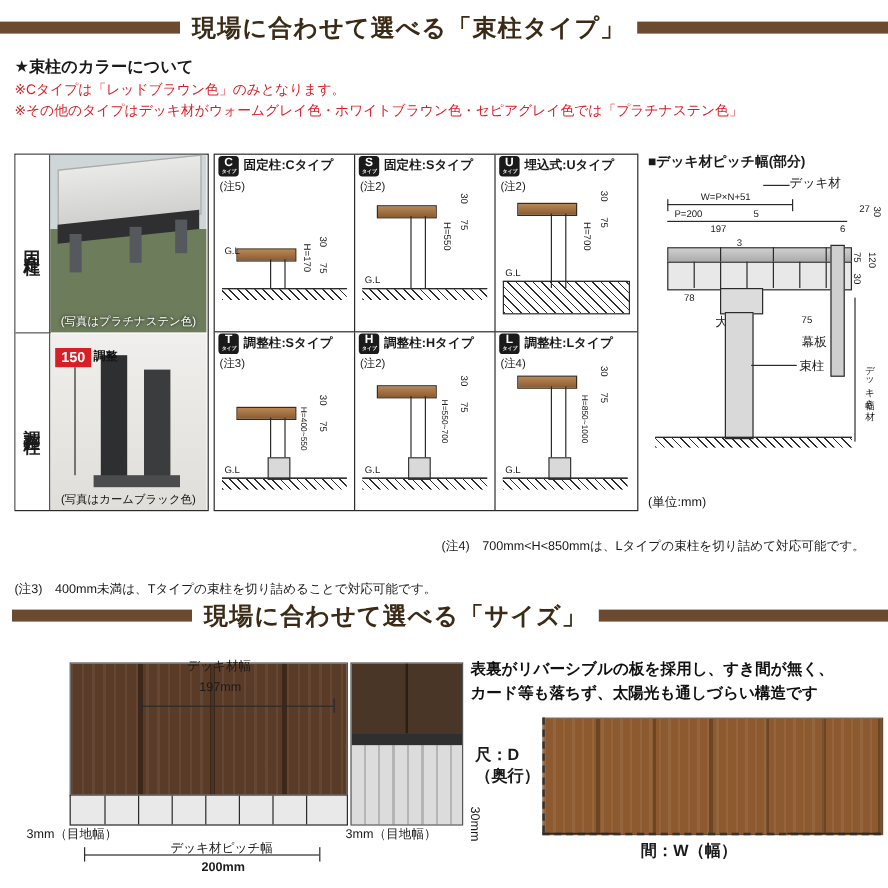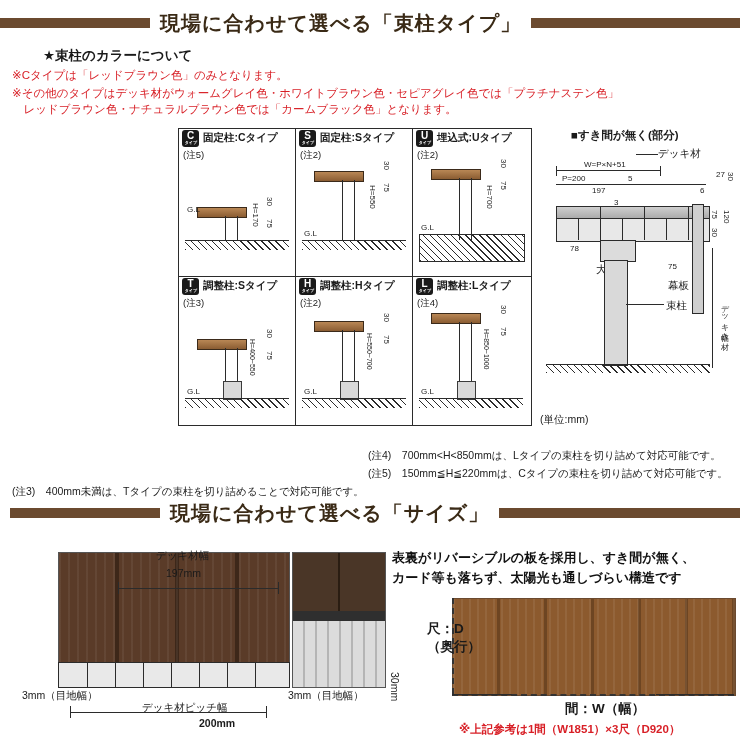--- a/index.html
+++ b/index.html
@@ -19,21 +19,21 @@
   }
   .banner .bar{width:150px;height:10px;background:#6b4a2f;}
   .banner .bar.right{flex:1;}
   .banner .ttl{
     font-size:20px;font-weight:bold;color:#3a2a16;
     padding:0 10px;white-space:nowrap;letter-spacing:1px;
   }
 
   
   .t{position:absolute;white-space:pre;line-height:1.35;}
-  .b{font-weight:bold;margin-left:31px;}
+  .b{font-weight:bold;}
   .red{color:#d81f26;}
   .sz10{font-size:10.5px;}
   .sz11{font-size:11.5px;}
   .sz13{font-size:13.5px;}
 
   
   .photopanel{position:absolute;border:1px solid #2b2b2b;background:#fff;}
   .vlabel{
     position:absolute;left:0;top:0;width:28px;height:100%;
     border-right:1px solid #2b2b2b;background:#fff;
@@ -90,22 +90,44 @@
 
   <div class="banner" style="top:6px;">
     <div class="bar"></div>
     <div class="ttl">現場に合わせて選べる「束柱タイプ」</div>
     <div class="bar right"></div>
   </div>
 
   <div class="t b sz13" style="left:12px;top:47px;">★束柱のカラーについて</div>
   <div class="t red sz11" style="left:12px;top:68px;">※Cタイプは「レッドブラウン色」のみとなります。</div>
   <div class="t red sz11" style="left:12px;top:86px;">※その他のタイプはデッキ材がウォームグレイ色・ホワイトブラウン色・セピアグレイ色では「プラチナステン色」</div>
-  <div class="t red sz11" style="left:12px;top:102px;">　レッドブラウン色・ナチュラルブラウン色では「カームブラック色」となります。</div>
-
+
+  <div class="photopanel" style="left:12px;top:128px;width:160px;height:296px;">
+
+    <div class="vlabel" style="height:148px;border-bottom:1px solid #2b2b2b;">固定柱</div>
+    <div class="photo" style="left:29px;top:0;width:130px;height:148px;background:linear-gradient(#cfd6d8 0 42%,#6d7d5c 42% 100%);">
+      <div style="position:absolute;left:6px;top:6px;width:118px;height:48px;background:linear-gradient(180deg,#e9e9e7,#cfcfcd);transform:skewY(-6deg);border:1px solid #aaa;"></div>
+      <div style="position:absolute;left:6px;top:52px;width:118px;height:16px;background:#2f2f31;transform:skewY(-6deg);"></div>
+      <div style="position:absolute;left:16px;top:66px;width:10px;height:32px;background:#55585c;"></div>
+      <div style="position:absolute;left:66px;top:60px;width:10px;height:30px;background:#55585c;"></div>
+      <div style="position:absolute;left:104px;top:54px;width:10px;height:28px;background:#55585c;"></div>
+      <div class="cap" style="left:0;bottom:2px;color:#fff;text-shadow:0 0 3px #000;">(写真はプラチナステン色)</div>
+    </div>
+
+    <div class="vlabel" style="top:149px;height:147px;border-top:none;">調整柱</div>
+    <div class="photo" style="left:29px;top:149px;width:130px;height:147px;background:linear-gradient(#f0efed,#dfded9);">
+      <div style="position:absolute;left:42px;top:18px;width:22px;height:104px;background:#2d2f31;"></div>
+      <div style="position:absolute;left:78px;top:30px;width:22px;height:92px;background:#3a3c3e;"></div>
+      <div style="position:absolute;left:36px;top:118px;width:72px;height:10px;background:#4a4c4e;"></div>
+      <div style="position:absolute;left:4px;top:12px;width:30px;height:16px;background:#d81f26;color:#fff;font-weight:bold;font-size:12px;display:flex;align-items:center;justify-content:center;">150</div>
+      <div style="position:absolute;left:36px;top:12px;font-size:10px;font-weight:bold;color:#111;">調整</div>
+      <div class="ln vline" style="left:20px;top:28px;height:90px;"></div>
+      <div class="cap" style="left:0;bottom:2px;color:#111;">(写真はカームブラック色)</div>
+    </div>
+  </div>
 
   <div class="grid" style="left:178px;top:128px;width:352px;height:296px;">
 
     <div class="cell" style="left:0;top:0;width:117px;height:148px;">
       <div class="cellhead">
         <div class="badge">
           <span class="l">C</span>
           <span class="s">タイプ</span>
         </div>
         <div class="cellttl">固定柱:Cタイプ</div>
@@ -223,21 +245,21 @@
       <div class="dim" style="left:8px;top:110px;">G.L</div>
       <div class="dimv" style="left:70px;top:52px;font-size:7px;">H=850~1000</div>
       <div class="dimv" style="left:86px;top:28px;">30</div>
       <div class="dimv" style="left:86px;top:50px;">75</div>
     </div>
   </div>
 
   <div class="t sz10" style="left:540px;top:412px;">(単位:mm)</div>
 
   <div class="detail" style="left:540px;top:128px;width:194px;height:280px;">
-    <div class="t b sz11" style="left:0;top:0;">■すき間が無く(部分)</div>
+    <div class="t b sz11" style="left:0;top:0;">■デッキ材ピッチ幅(部分)</div>
 
     <div class="t sz10" style="left:118px;top:18px;">デッキ材</div>
     <div class="ln hline" style="left:96px;top:26px;width:22px;"></div>
 
     <div class="dim" style="left:44px;top:32px;">W=P×N+51</div>
     <div class="dim" style="left:22px;top:46px;">P=200</div>
     <div class="dim" style="left:88px;top:46px;">5</div>
     <div class="dim" style="left:52px;top:58px;">197</div>
     <div class="dim" style="left:74px;top:70px;">3</div>
     <div class="dim" style="left:160px;top:58px;">6</div>
@@ -280,21 +302,20 @@
 
     <div class="dimv" style="left:178px;top:172px;font-size:8px;">デッキ幅き材</div>
     <div class="ln vline" style="left:172px;top:120px;height:120px;"></div>
 
     <div class="ground" style="left:6px;top:236px;width:164px;"></div>
     <div class="hatch" style="left:6px;top:236px;width:164px;height:8px;border:none;border-top:1px solid #2b2b2b;"></div>
   </div>
 
   <div class="t sz10" style="left:12px;top:484px;">(注3)　400mm未満は、Tタイプの束柱を切り詰めることで対応可能です。</div>
   <div class="t sz10" style="left:368px;top:448px;">(注4)　700mm&lt;H&lt;850mmは、Lタイプの束柱を切り詰めて対応可能です。</div>
-  <div class="t sz10" style="left:368px;top:466px;">(注5)　150mm≦H≦220mmは、Cタイプの束柱を切り詰めて対応可能です。</div>
 
   <div class="banner" style="top:496px;margin-left:10px;">
     <div class="bar"></div>
     <div class="ttl">現場に合わせて選べる「サイズ」</div>
     <div class="bar right"></div>
   </div>
 
   <div class="deckphoto" style="left:58px;top:552px;width:230px;height:110px;background:repeating-linear-gradient(90deg,#5a3b28 0 56px,#3d2719 56px 60px);">
     <div style="position:absolute;inset:0;background:repeating-linear-gradient(90deg,rgba(255,255,255,.06) 0 2px,transparent 2px 9px);"></div>
   </div>
@@ -343,15 +364,14 @@
 
   <div style="position:absolute;left:452px;top:694px;width:282px;height:1px;border-top:2px dashed #333;"></div>
   <div style="position:absolute;left:452px;top:598px;width:1px;height:96px;border-left:2px dashed #333;"></div>
 
   <div class="t b sz13" style="left:396px;top:620px;white-space:pre-line;">尺：D
 （奥行）</div>
   <div class="t b sz13" style="left:534px;top:700px;">間：W（幅）</div>
   <div class="ln hline" style="left:452px;top:694px;width:60px;"></div>
   <div class="ln hline" style="left:656px;top:694px;width:78px;"></div>
 
-  <div class="t sz11 red b" style="left:428px;top:722px;">※上記参考は1間（W1851）×3尺（D920）</div>
 
 </div>
 
 </body></html>

